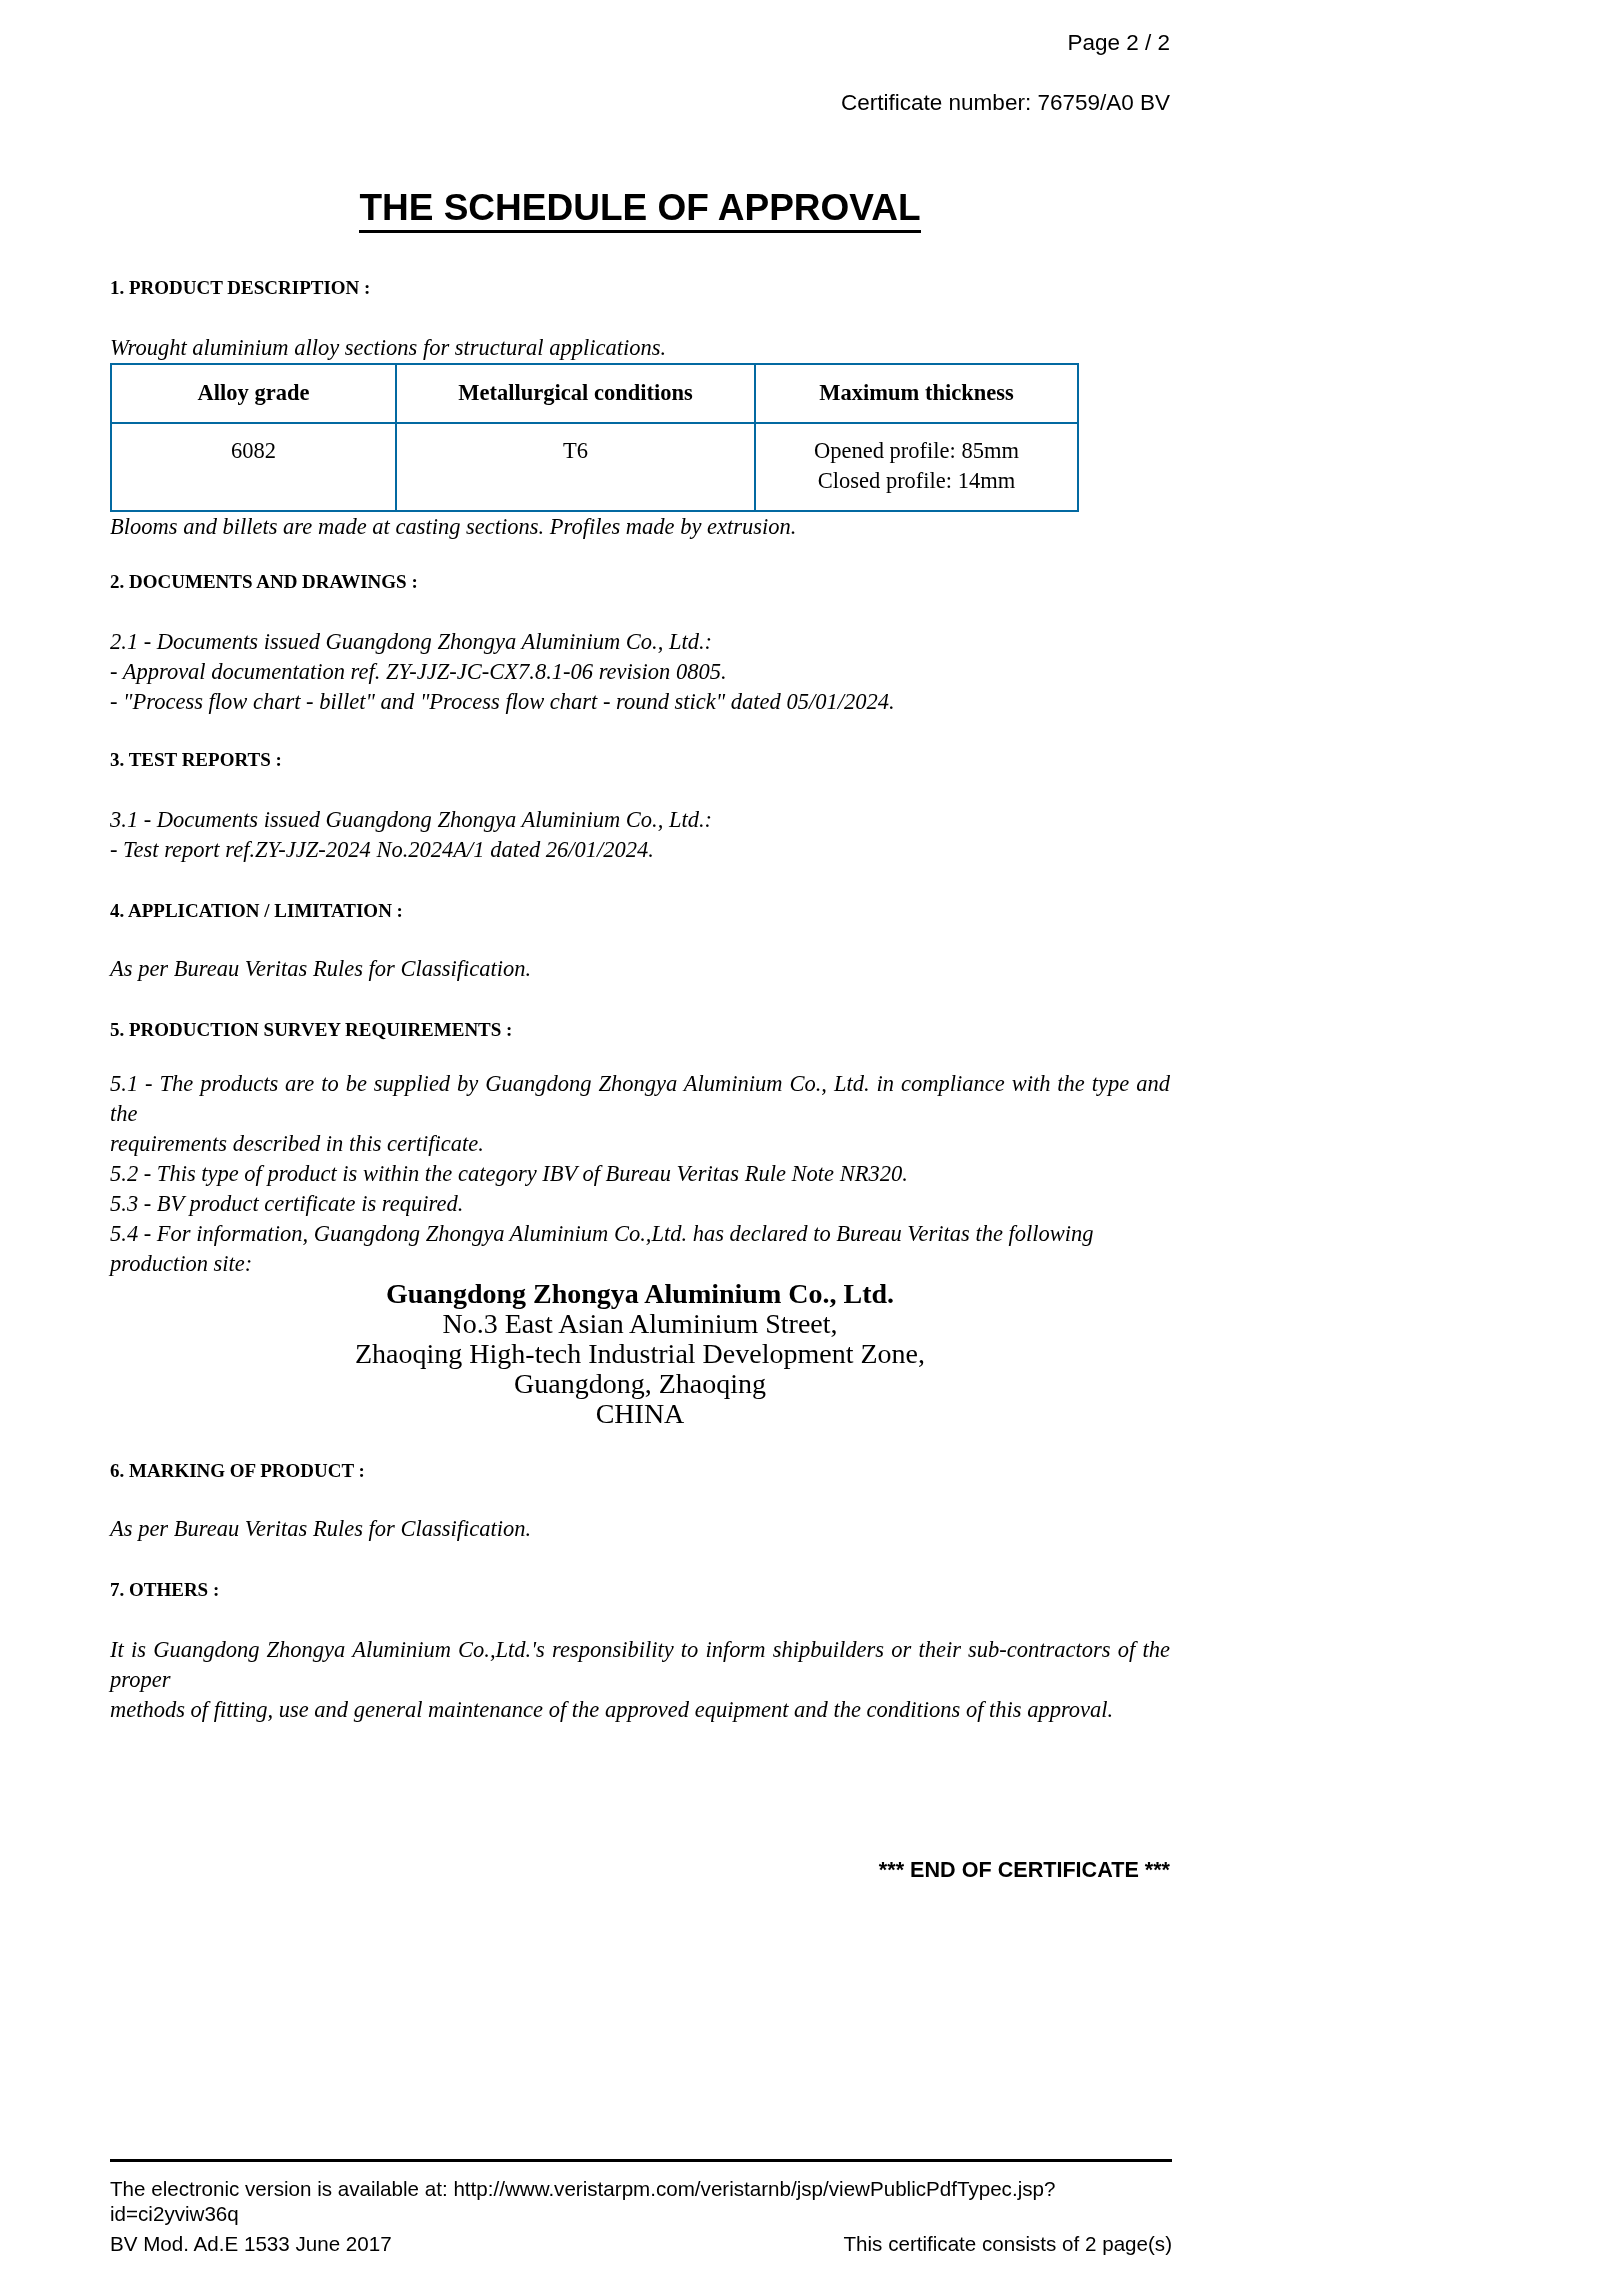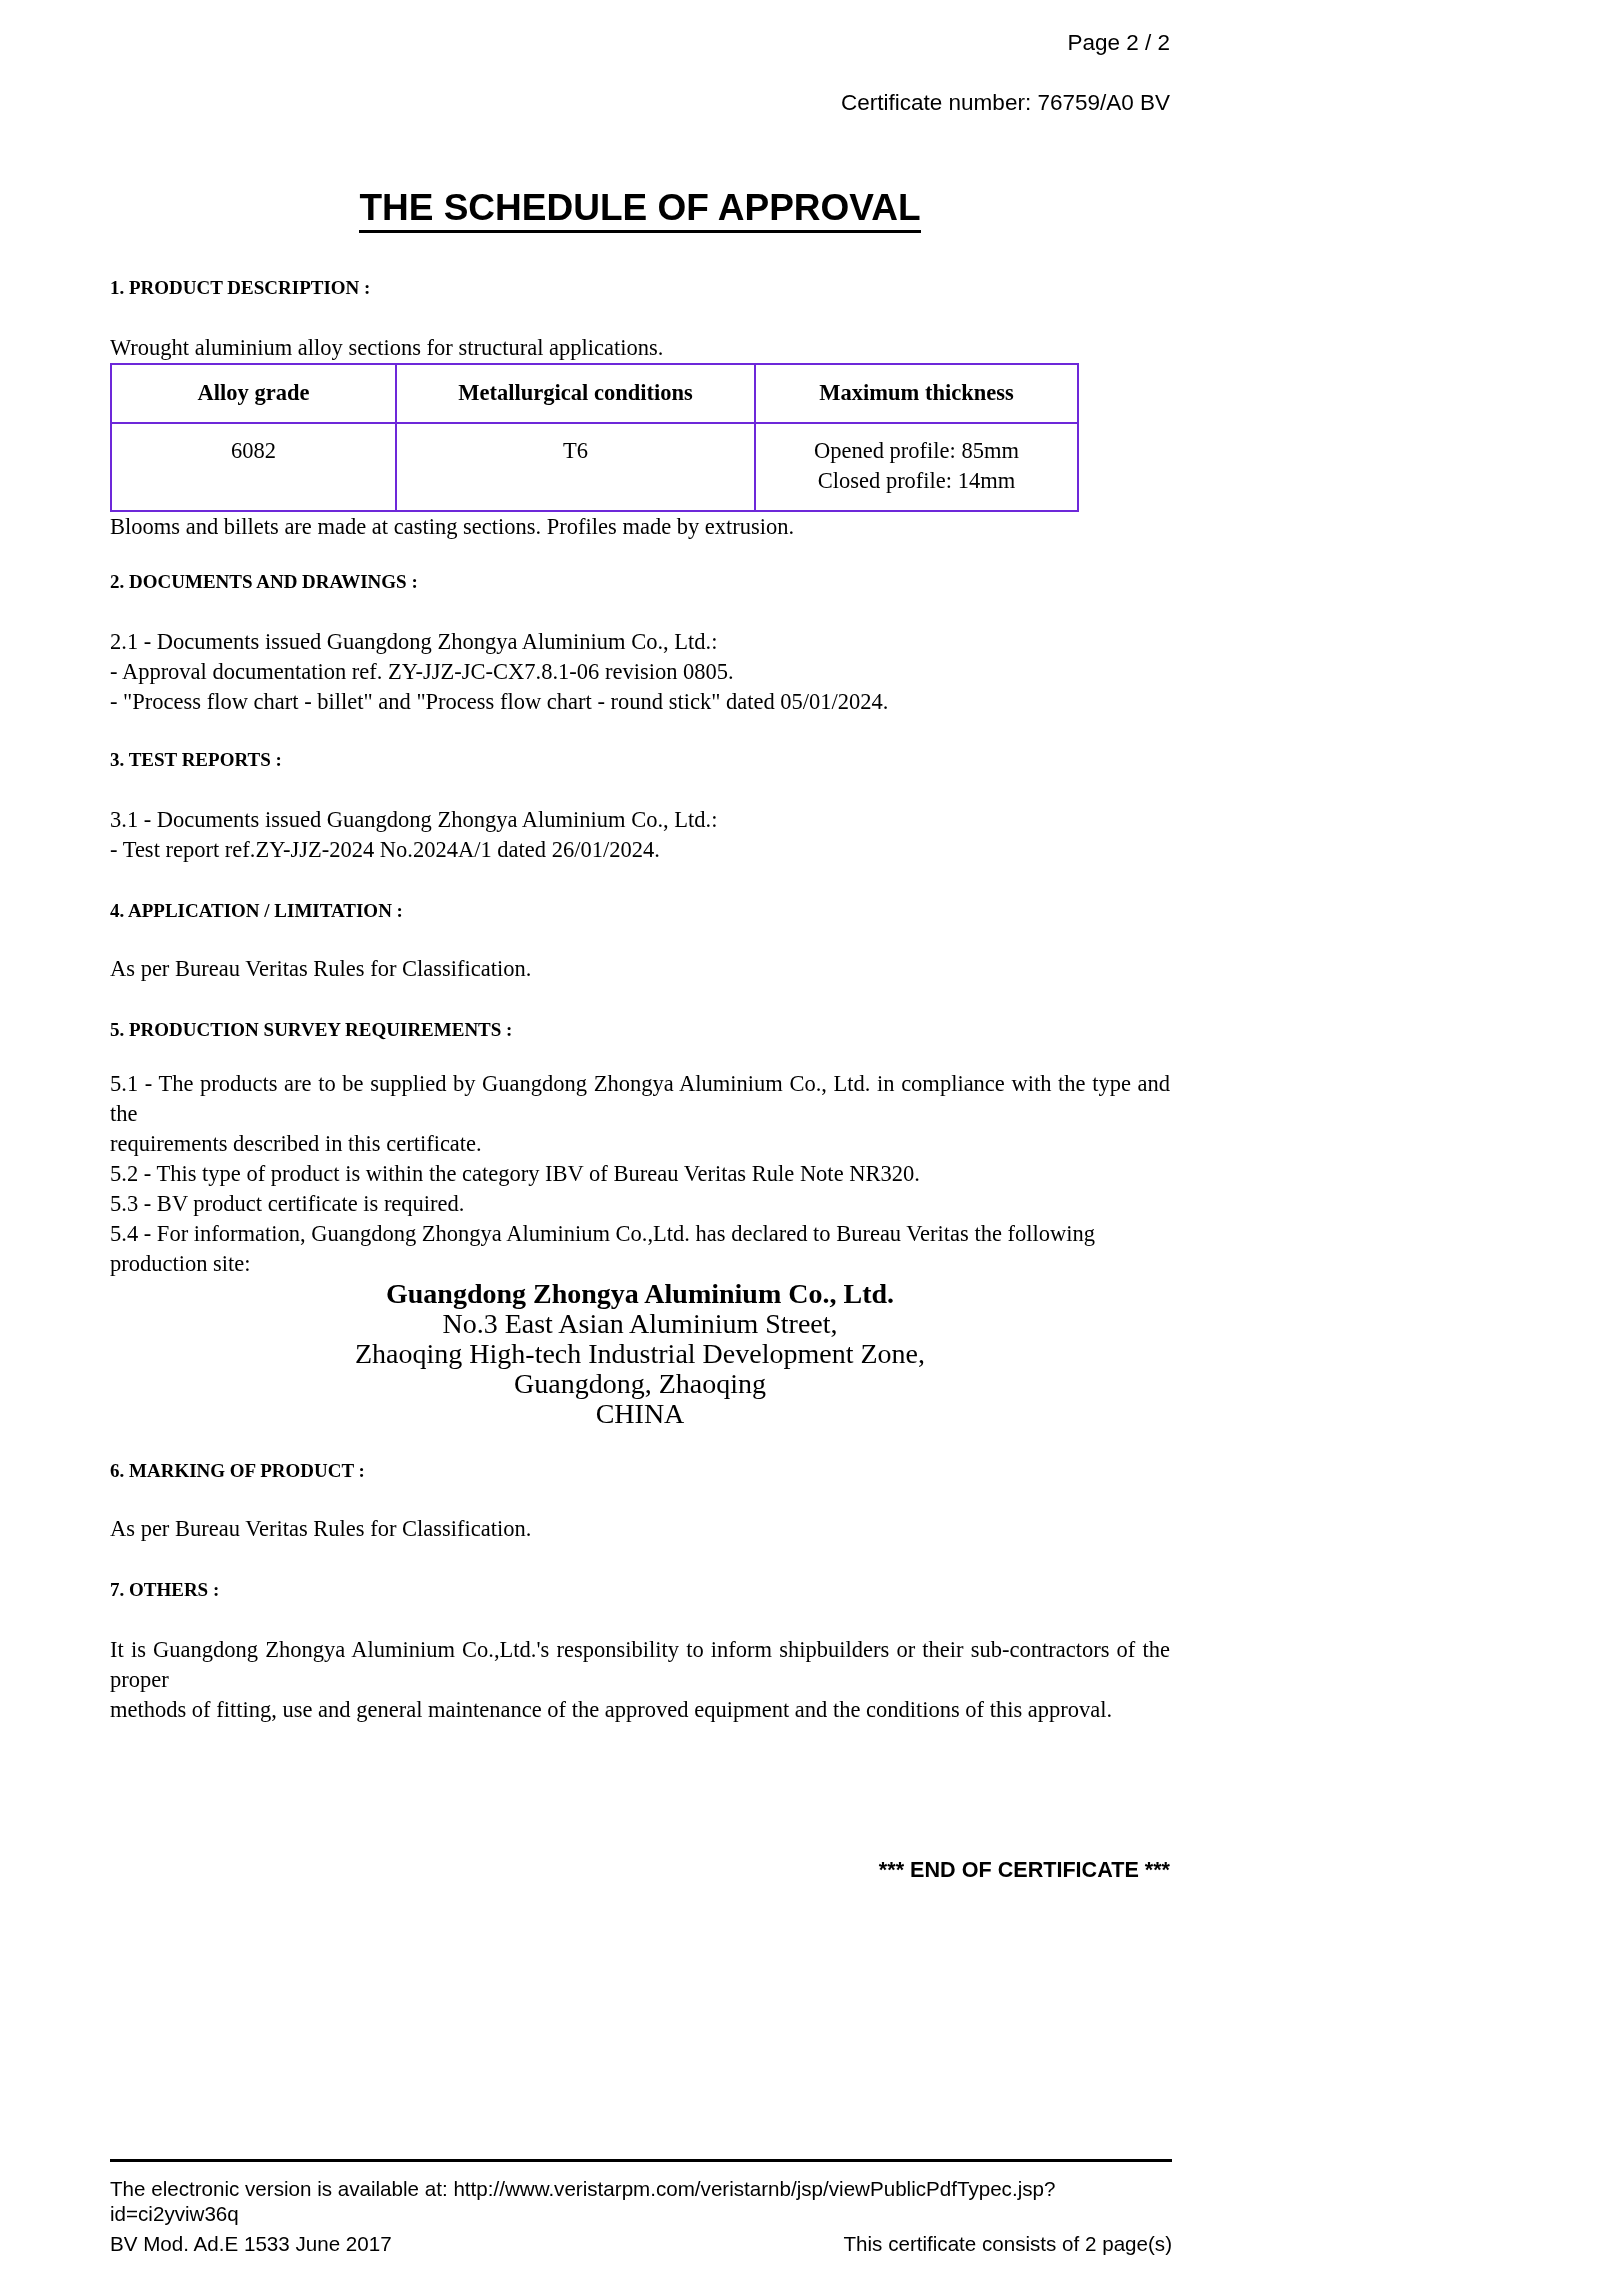--- a/index.html
+++ b/index.html
@@ -50,34 +50,35 @@
   .sec-heading {
     font-size: 19px;
     font-weight: bold;
     line-height: 29px;
     margin: 0;
   }
   .body-text {
     font-size: 22.5px;
     line-height: 30px;
     margin: 0;
+    font-style: italic;
   }
   .jline { text-align: justify; text-align-last: justify; }
 
   .mt-sec   { margin-top: 27.4px; }
 
   
   table.alloy {
     border-collapse: collapse;
     table-layout: fixed;
     width: 967px;
     margin-top: 0;
   }
   table.alloy th, table.alloy td {
-    border: 2px solid #6d28d9;
+    border: 2px solid #0369a1;
     font-size: 22.5px;
     text-align: center;
     padding: 0;
   }
   table.alloy th {
     font-weight: bold;
     height: 57px;
     vertical-align: middle;
   }
   table.alloy td {

